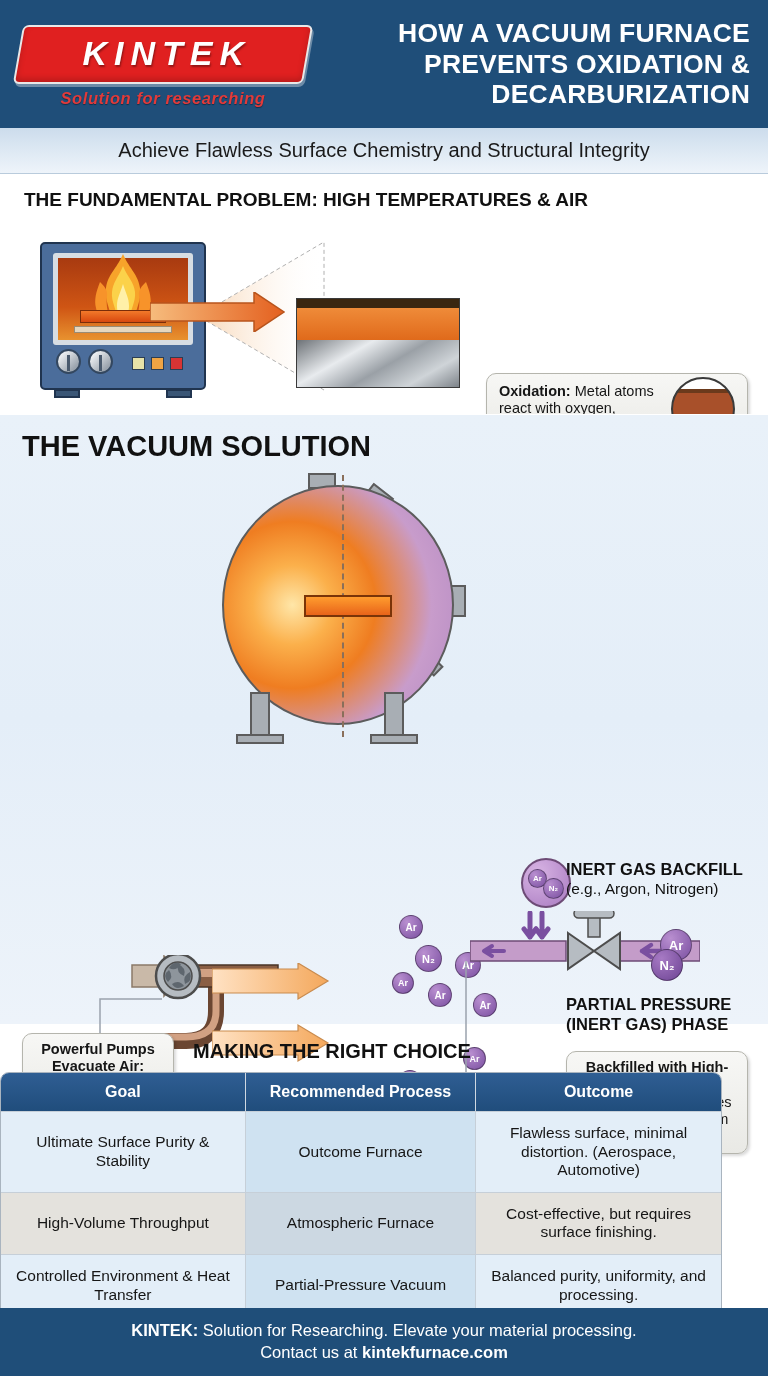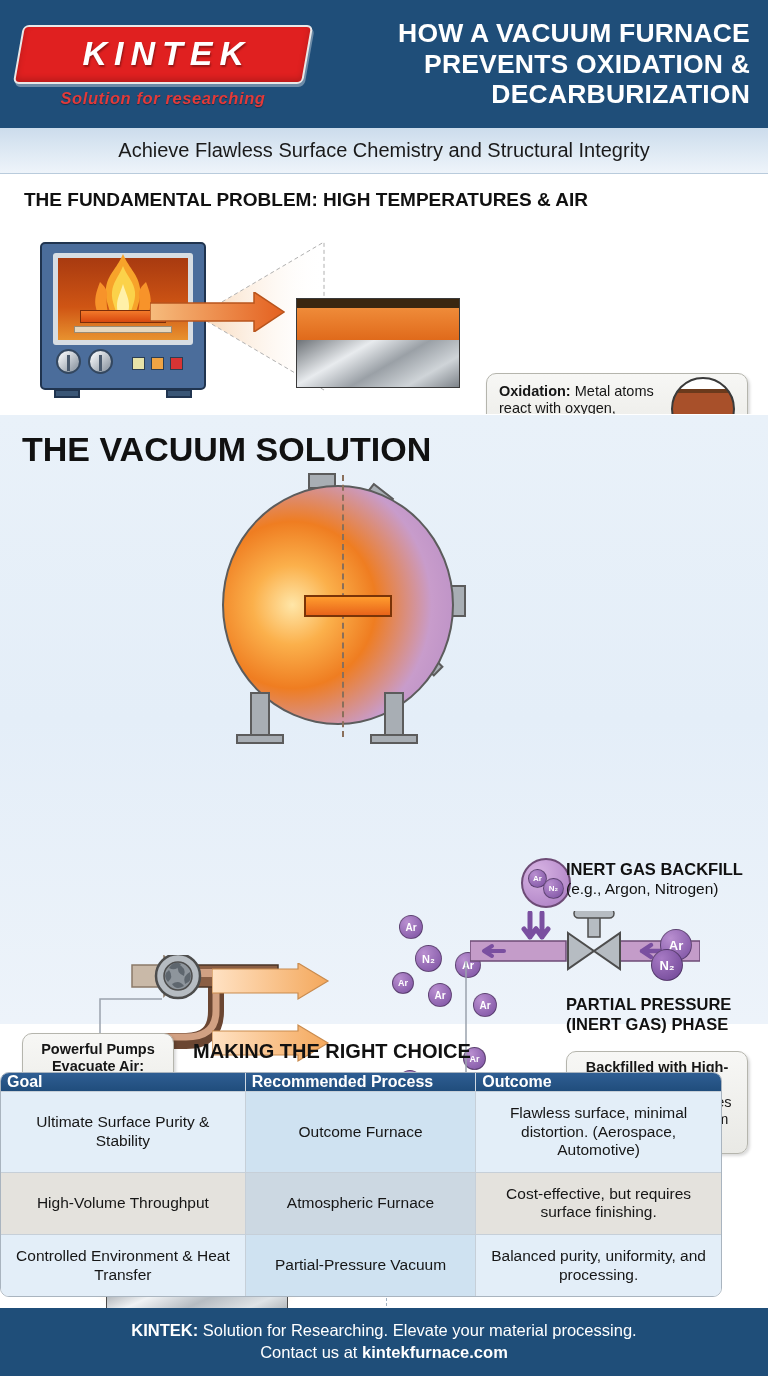--- a/index.html
+++ b/index.html
@@ -136,21 +136,21 @@
   .mol.o2 { background: radial-gradient(circle at 32% 28%, #e8605a, #c0211c); font-size:8.5px; }
   .mol.c  { background: radial-gradient(circle at 32% 28%, #4da3e0, #1b6fb5); font-size:12px; }
 
   
   .vacuum {
     height: 610px;
     background: linear-gradient(180deg,#e9f1f9 0%, #e4eef8 50%, #edf3fa 100%);
     position: relative;
     border-top: 1px solid #ffffff;
   }
-  .vac-title { position:absolute; left:22px; top:16px; font-weight:bold; font-size:34px; line-height:1.1; color:#111; }
+  .vac-title { position:absolute; left:22px; top:16px; font-weight:bold; font-size:29px; line-height:1.1; color:#111; }
 
   .chamber { position:absolute; left:188px; top:58px; width:300px; height:265px; }
   .cham-ball {
     position:absolute; left:34px; top:12px; width:232px; height:240px; border-radius:50%;
     background:
       radial-gradient(circle at 26% 50%, #ffd27a 0%, #f79a36 22%, #ef7a1e 40%, #b98bbf 68%, #a77ab8 100%);
     border:2.5px solid #5c5c5c;
   }
   .cham-ball.leftglow {
     background: radial-gradient(circle at 30% 50%, #ffe6a8 0%, #fbb04b 20%, #ef7d21 42%, #c89ccb 70%, #b288c2 100%);
@@ -211,21 +211,21 @@
   .ben-txt { font-size:15px; line-height:1.19; color:#161616; }
   .ben-txt b { font-weight:bold; }
 
   
   .tablewrap { position:absolute; left:0; top:1040px; width:664px; }
   .tbl-title { text-align:center; font-weight:bold; font-size:20px; color:#111; margin-bottom:9px; }
   table { width:722px; margin:0 auto; border-collapse:separate; border-spacing:0;
     border:1px solid #a9b4bf; border-radius:9px; overflow:hidden; }
   thead th {
     background: linear-gradient(180deg,#2f5e93,#204d7c);
-    color:#ffffff; font-weight:bold; font-size:16px; padding:0 6px; text-align:left;
+    color:#ffffff; font-weight:bold; font-size:16px; padding:10px 6px; text-align:center;
     border-right:1px solid #cfd8e2;
   }
   thead th:last-child { border-right:none; }
   tbody td {
     text-align:center; font-size:15.5px; line-height:1.2; color:#161616;
     padding:12px 8px; border-right:1px solid #c6cfd8; border-top:1px solid #c6cfd8;
   }
   tbody td:last-child { border-right:none; }
   tbody tr.odd td { background:#e3eef8; }
   tbody tr.odd td:nth-child(2) { background:#cfe2f1; }

